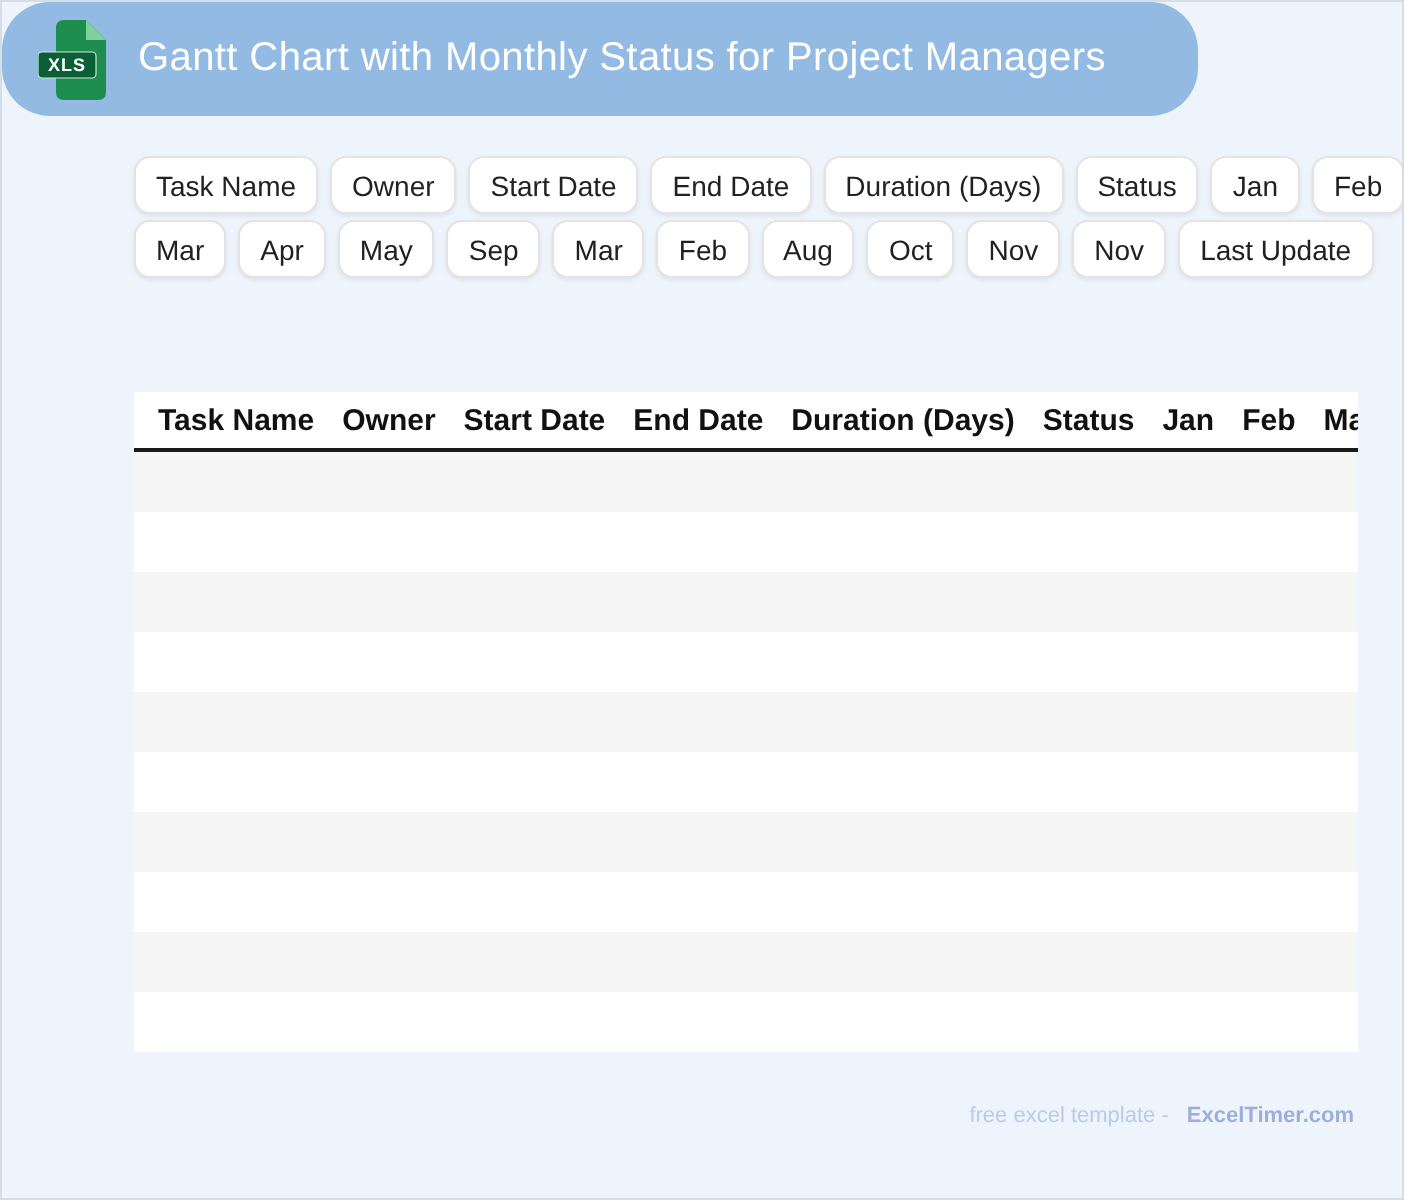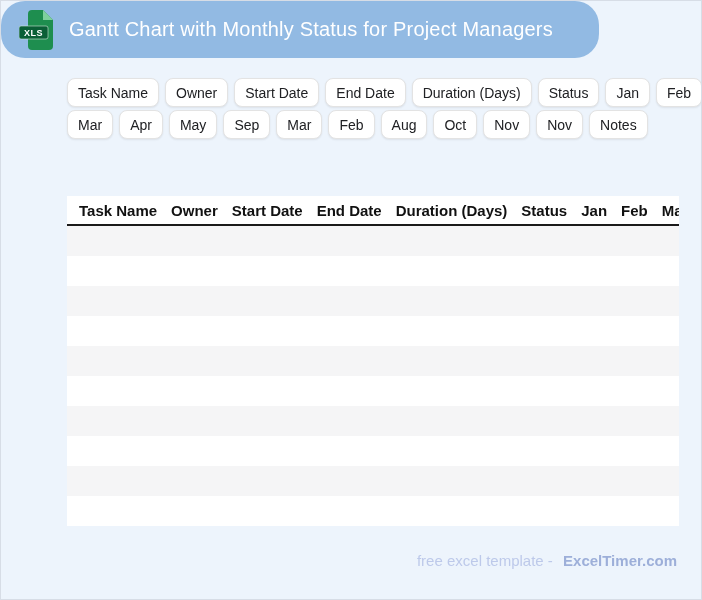--- a/index.html
+++ b/index.html
@@ -77,21 +77,21 @@
     white-space:nowrap;
   }
   .th{
     font-weight:bold;font-size:15px;color:var(--table_text);
     flex:0 0 auto;
   }
   .tbody .trow{height:30px;background:#ffffff;}
   .tbody .trow:nth-child(odd){background:var(--stripe);}
   .footer{
     position:absolute;top:551px;right:24px;
-    font-size:15px;
+    font-size:11px;
     white-space:nowrap;
   }
   .footer .light{color:var(--footer_light);}
   .footer .brand{color:var(--footer_brand);font-weight:bold;margin-left:6px;cursor:pointer;}
 </style>
 </head>
 <body>
 
 <div class="page">
 
@@ -120,21 +120,21 @@
       <button class="chip">Mar</button>
       <button class="chip">Apr</button>
       <button class="chip">May</button>
       <button class="chip">Sep</button>
       <button class="chip">Mar</button>
       <button class="chip">Feb</button>
       <button class="chip">Aug</button>
       <button class="chip">Oct</button>
       <button class="chip">Nov</button>
       <button class="chip">Nov</button>
-      <button class="chip">Notes</button>
+      <button class="chip">Last Update</button>
     </div>
 
   <div class="table">
     <div class="thead">
 
     <div class="th">Task Name</div>
         <div class="th">Owner</div>
         <div class="th">Start Date</div>
         <div class="th">End Date</div>
         <div class="th">Duration (Days)</div>

